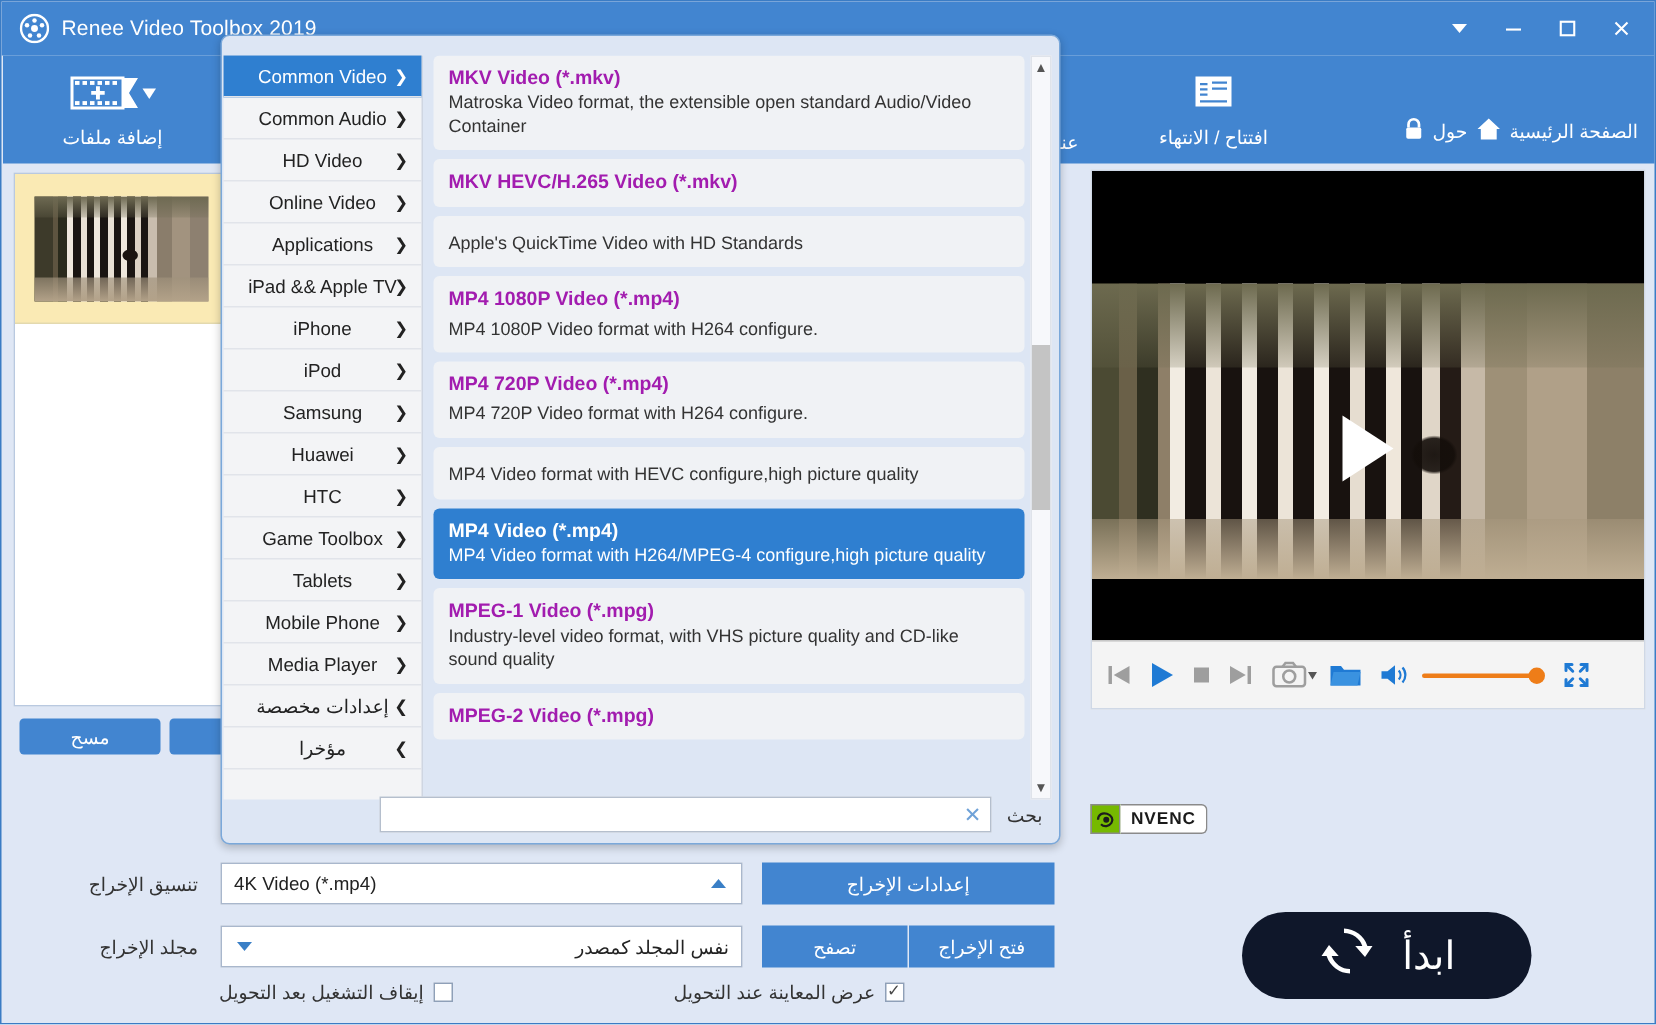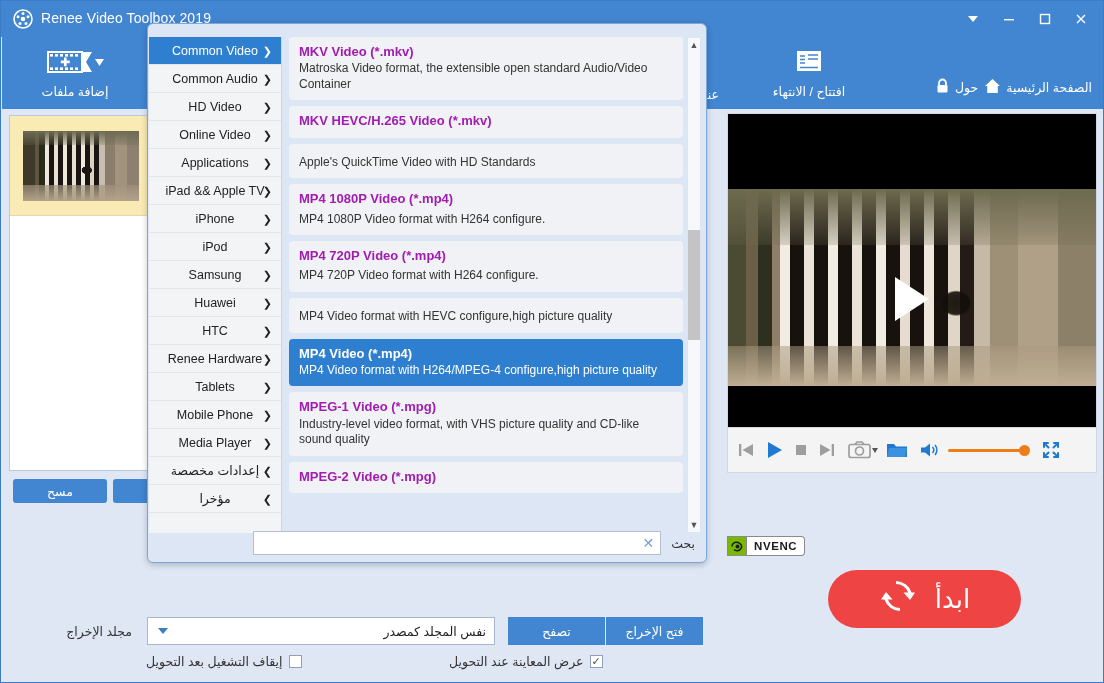--- a/index.html
+++ b/index.html
@@ -232,23 +232,23 @@
   .nv-text {
     height: 20px; padding: 0 7px;
     background: #ffffff; border: 1px solid #8a8a8a; border-left: 0;
     border-radius: 0 4px 4px 0;
     display: flex; align-items: center;
     font-size: 11.5px; font-weight: bold; color: #1a1a1a;
     letter-spacing: 0.6px;
   }
 
   .startbtn {
-    position: absolute; left: 827px; top: 569px;
+    position: absolute; left: 827px; top: 607px;
     width: 193px; height: 58px;
-    background: #ef4444; border: 0; border-radius: 29px;
+    background: #0f172a; border: 0; border-radius: 29px;
     color: #ffffff; font-size: 26px;
     font-family: inherit;
     display: flex; align-items: center; justify-content: center;
     gap: 18px;
     cursor: pointer;
     direction: rtl;
   }
 
   
   .outrow { position: absolute; display: flex; align-items: center; }
@@ -565,20 +565,32 @@
   <button class="startbtn">
     <span>ابدأ</span>
     <span>
       <svg width="38" height="38" viewBox="0 0 38 38">
         <path d="M19 6 A13 13 0 0 1 31.2 14.6 L26.5 14.6 L33 22 L38 14.6 L34.6 14.6 A17 17 0 0 0 19 3 Z" fill="#fff" transform="translate(-2,1)"></path>
         <path d="M19 32 A13 13 0 0 1 6.8 23.4 L11.5 23.4 L5 16 L0 23.4 L3.4 23.4 A17 17 0 0 0 19 35 Z" fill="#fff" transform="translate(2,-1)"></path>
       </svg>
     </span>
   </button>
 
+  <div class="outrow" style="left: 16px; top: 574px; width: 700px;">
+    <span class="out-label" style="width: 115px; text-align:right;">تنسيق الإخراج</span>
+    <span class="combo" style="margin-left: 15px; width: 348px;">
+      <span>4K Video (*.mp4)</span>
+      <span class="caret">
+        <svg width="12" height="8" viewBox="0 0 12 8">
+            <path d="M1 7 L6 1 L11 7 Z" fill="#3a7fc6"></path>
+          </svg>
+      </span>
+    </span>
+    <button class="bluebtn" style="margin-left: 13px; width: 195px;">إعدادات الإخراج</button>
+  </div>
 
   <div class="outrow" style="left: 16px; top: 616px; width: 700px;">
     <span class="out-label" style="width: 115px; text-align:right;">مجلد الإخراج</span>
     <span class="combo" style="margin-left: 15px; width: 348px; direction: rtl;">
       <span>نفس المجلد كمصدر</span>
       <span class="caret" style="right:auto; left:9px;">
         <svg width="12" height="8" viewBox="0 0 12 8">
             <path d="M1 1 L11 1 L6 7 Z" fill="#3a7fc6"></path>
           </svg>
       </span>
@@ -637,21 +649,21 @@
       </div>
       <div class="cat">
         <span>Huawei</span>
         <span class="arr">❯</span>
       </div>
       <div class="cat">
         <span>HTC</span>
         <span class="arr">❯</span>
       </div>
       <div class="cat">
-        <span>Renee Hardware</span>
+        <span>Game Toolbox</span>
         <span class="arr">❯</span>
       </div>
       <div class="cat">
         <span>Tablets</span>
         <span class="arr">❯</span>
       </div>
       <div class="cat">
         <span>Mobile Phone</span>
         <span class="arr">❯</span>
       </div>

